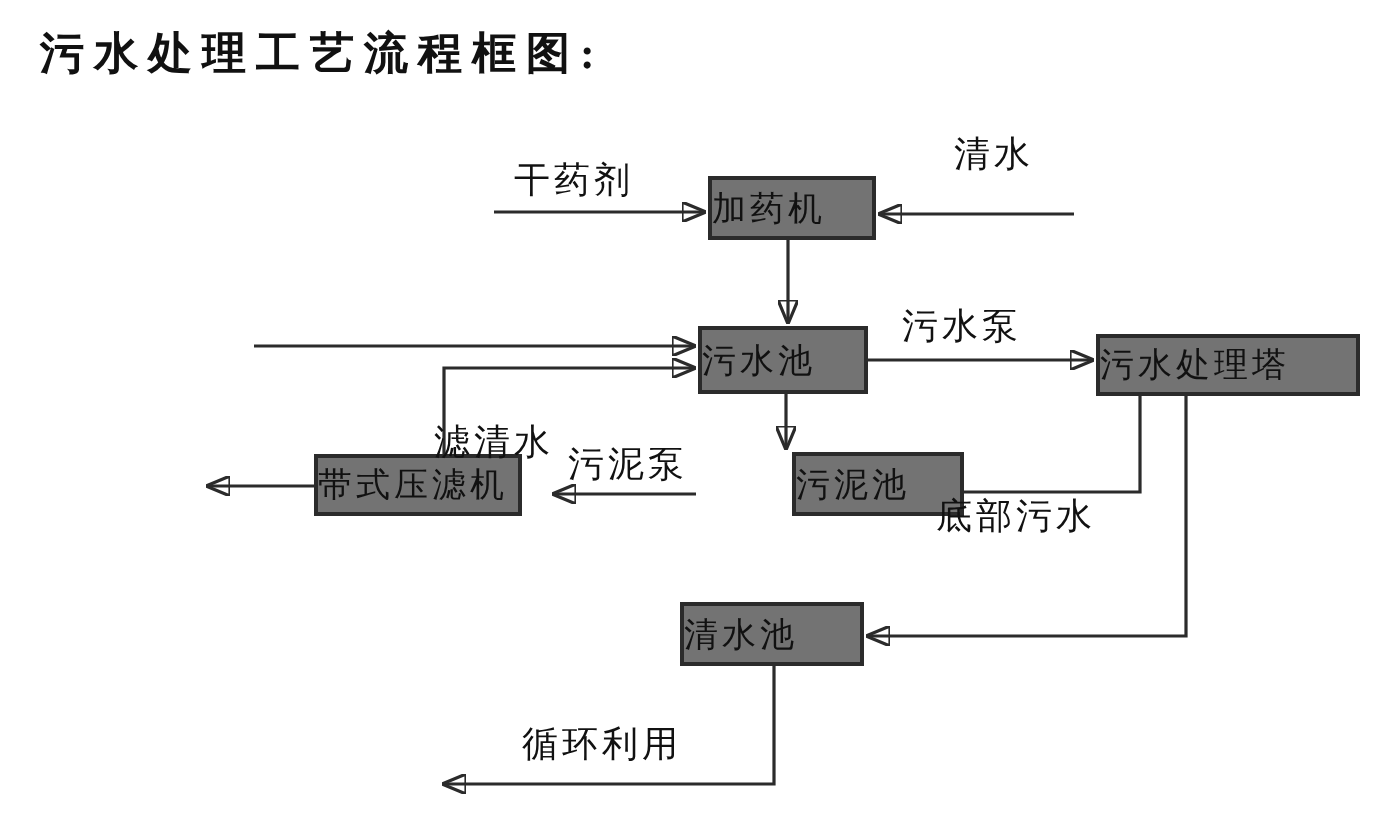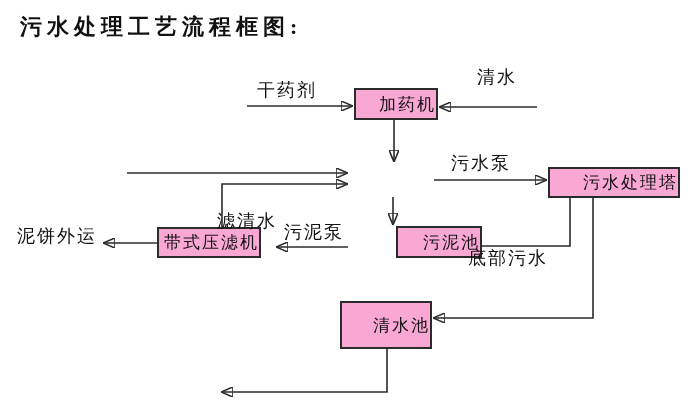--- a/index.html
+++ b/index.html
@@ -8,35 +8,35 @@
     font-family:"Liberation Sans",sans-serif;color:#1a1a1a;text-decoration:underline;
   }
   .title{
     position:absolute;left:20px;top:12px;margin:0;
     font-size:22px;font-weight:bold;letter-spacing:5px;color:#111;
     font-family:"Liberation Serif","DejaVu Serif",serif;white-space:nowrap;
   }
   .edges{position:absolute;left:0;top:0;width:700px;height:420px;}
   .edges path{stroke:#2b2b2b;stroke-width:1.6;fill:none;}
   .node{
-    position:absolute;box-sizing:border-box;background:#f9a8d4;border:2px solid #2b2b2b;
-    display:flex;align-items:center;justify-content:flex-end;
+    position:absolute;box-sizing:border-box;background:#737373;border:2px solid #2b2b2b;
+    display:flex;align-items:center;justify-content:flex-start;
     font-size:17px;letter-spacing:2px;white-space:nowrap;color:#111;
   }
   .flabel{
     position:absolute;font-size:18px;letter-spacing:2px;white-space:nowrap;color:#111;
     line-height:18px;
   }
   
   #n-dosing{left:354px;top:88px;width:84px;height:32px;}
   #n-sewage{left:349px;top:163px;width:85px;height:34px;}
-  #n-tower{left:548px;top:167px;width:132px;height:31px;padding-left:12px;}
+  #n-tower{left:548px;top:167px;width:132px;height:31px;}
   #n-sludge{left:348px;top:226px;width:86px;height:32px;margin-left:48px;}
   #n-press{left:157px;top:227px;width:104px;height:31px;}
-  #n-clear{left:340px;top:301px;width:92px;height:48px;}
+  #n-clear{left:340px;top:301px;width:92px;height:32px;}
   
   #l-dry{left:257px;top:81px;}
   #l-cw{left:477px;top:68px;}
   #l-sand{left:172px;top:152px;}
   #l-spump{left:451px;top:154px;text-align:center;}
   #l-filt{left:217px;top:176px;margin-top:36px;}
   #l-bottom{left:468px;top:221px;margin-top:28px;}
   #l-slpump{left:284px;top:223px;text-align:center;}
   #l-mud{left:17px;top:227px;}
   #l-recycle{left:261px;top:363px;}
@@ -64,34 +64,37 @@
     <path d="M570 198 V246 H436" marker-end="url(#arr)"></path>
     <path d="M348 247 H277" marker-end="url(#arr)"></path>
     <path d="M157 243 H104" marker-end="url(#arr)"></path>
     <path d="M593 198 V318 H434" marker-end="url(#arr)"></path>
     <path d="M387 333 V392 H222" marker-end="url(#arr)"></path>
   </svg>
 
   <div class="node" id="n-dosing">
     <span>加药机</span>
   </div>
+  <div class="node" id="n-sewage">
+    <span>污水池</span>
+  </div>
   <div class="node" id="n-tower">
     <span>污水处理塔</span>
   </div>
   <div class="node" id="n-sludge">
     <span>污泥池</span>
   </div>
   <div class="node" id="n-press">
     <span>带式压滤机</span>
   </div>
   <div class="node" id="n-clear">
     <span>清水池</span>
   </div>
 
   <div class="flabel" id="l-dry">干药剂</div>
   <div class="flabel" id="l-cw">清水</div>
   <div class="flabel" id="l-spump">污水泵</div>
   <div class="flabel" id="l-filt">滤清水</div>
   <div class="flabel" id="l-bottom">底部污水</div>
   <div class="flabel" id="l-slpump">污泥泵</div>
-  <div class="flabel" id="l-mud">泥饼外运</div>
+  <div class="flabel" id="l-recycle">循环利用</div>
 
 </div>
 
 </body></html>

